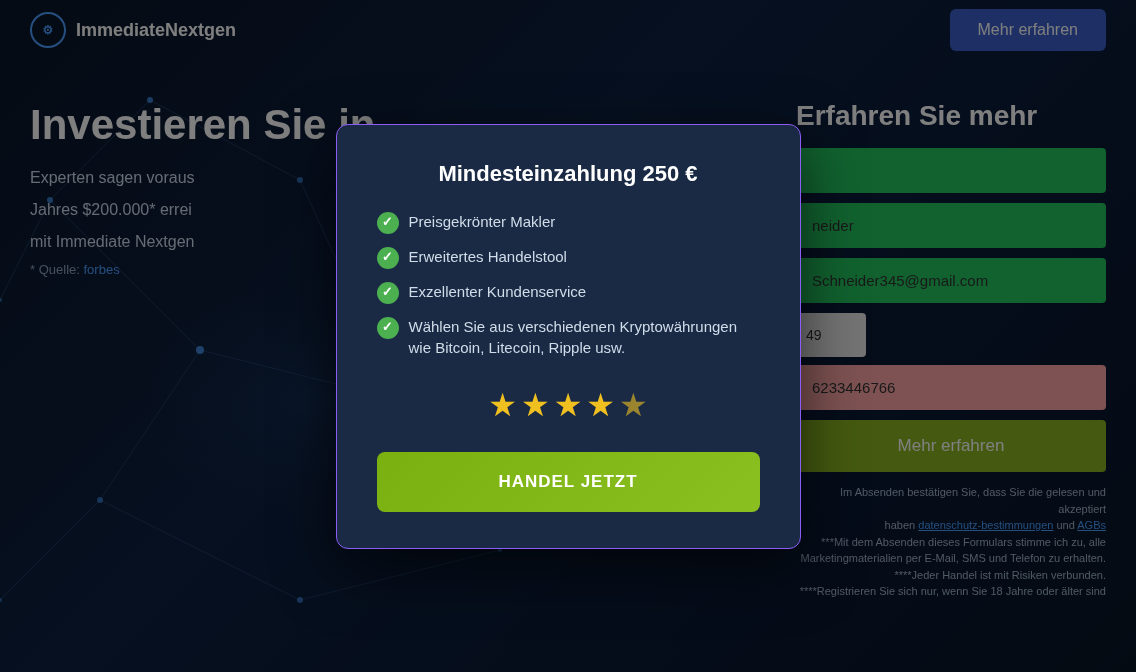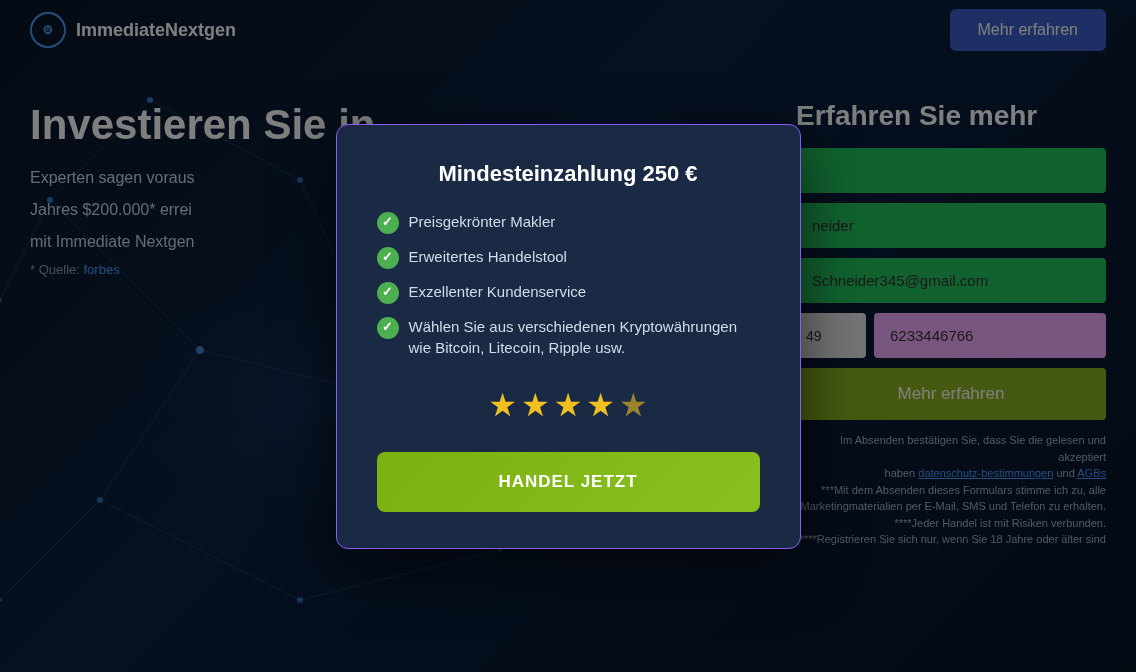--- a/index.html
+++ b/index.html
@@ -133,35 +133,36 @@
       border-radius: 4px;
       font-size: 15px;
       color: #333;
       margin-bottom: 10px;
     }
 
     .phone-row {
       display: flex;
       gap: 8px;
       margin-bottom: 10px;
+      flex-direction: column;
     }
 
     .phone-prefix {
       width: 70px;
       background: #e8e8e8;
       border: none;
       padding: 14px 10px;
       border-radius: 4px;
       font-size: 14px;
       color: #333;
     }
 
     .phone-input {
       flex: 1;
-      background: #f0abfc;
+      background: #fca5a5;
       border: none;
       padding: 14px 16px;
       border-radius: 4px;
       font-size: 15px;
       color: #333;
     }
 
     .form-submit-btn {
       width: 100%;
       background: #8ab420;

